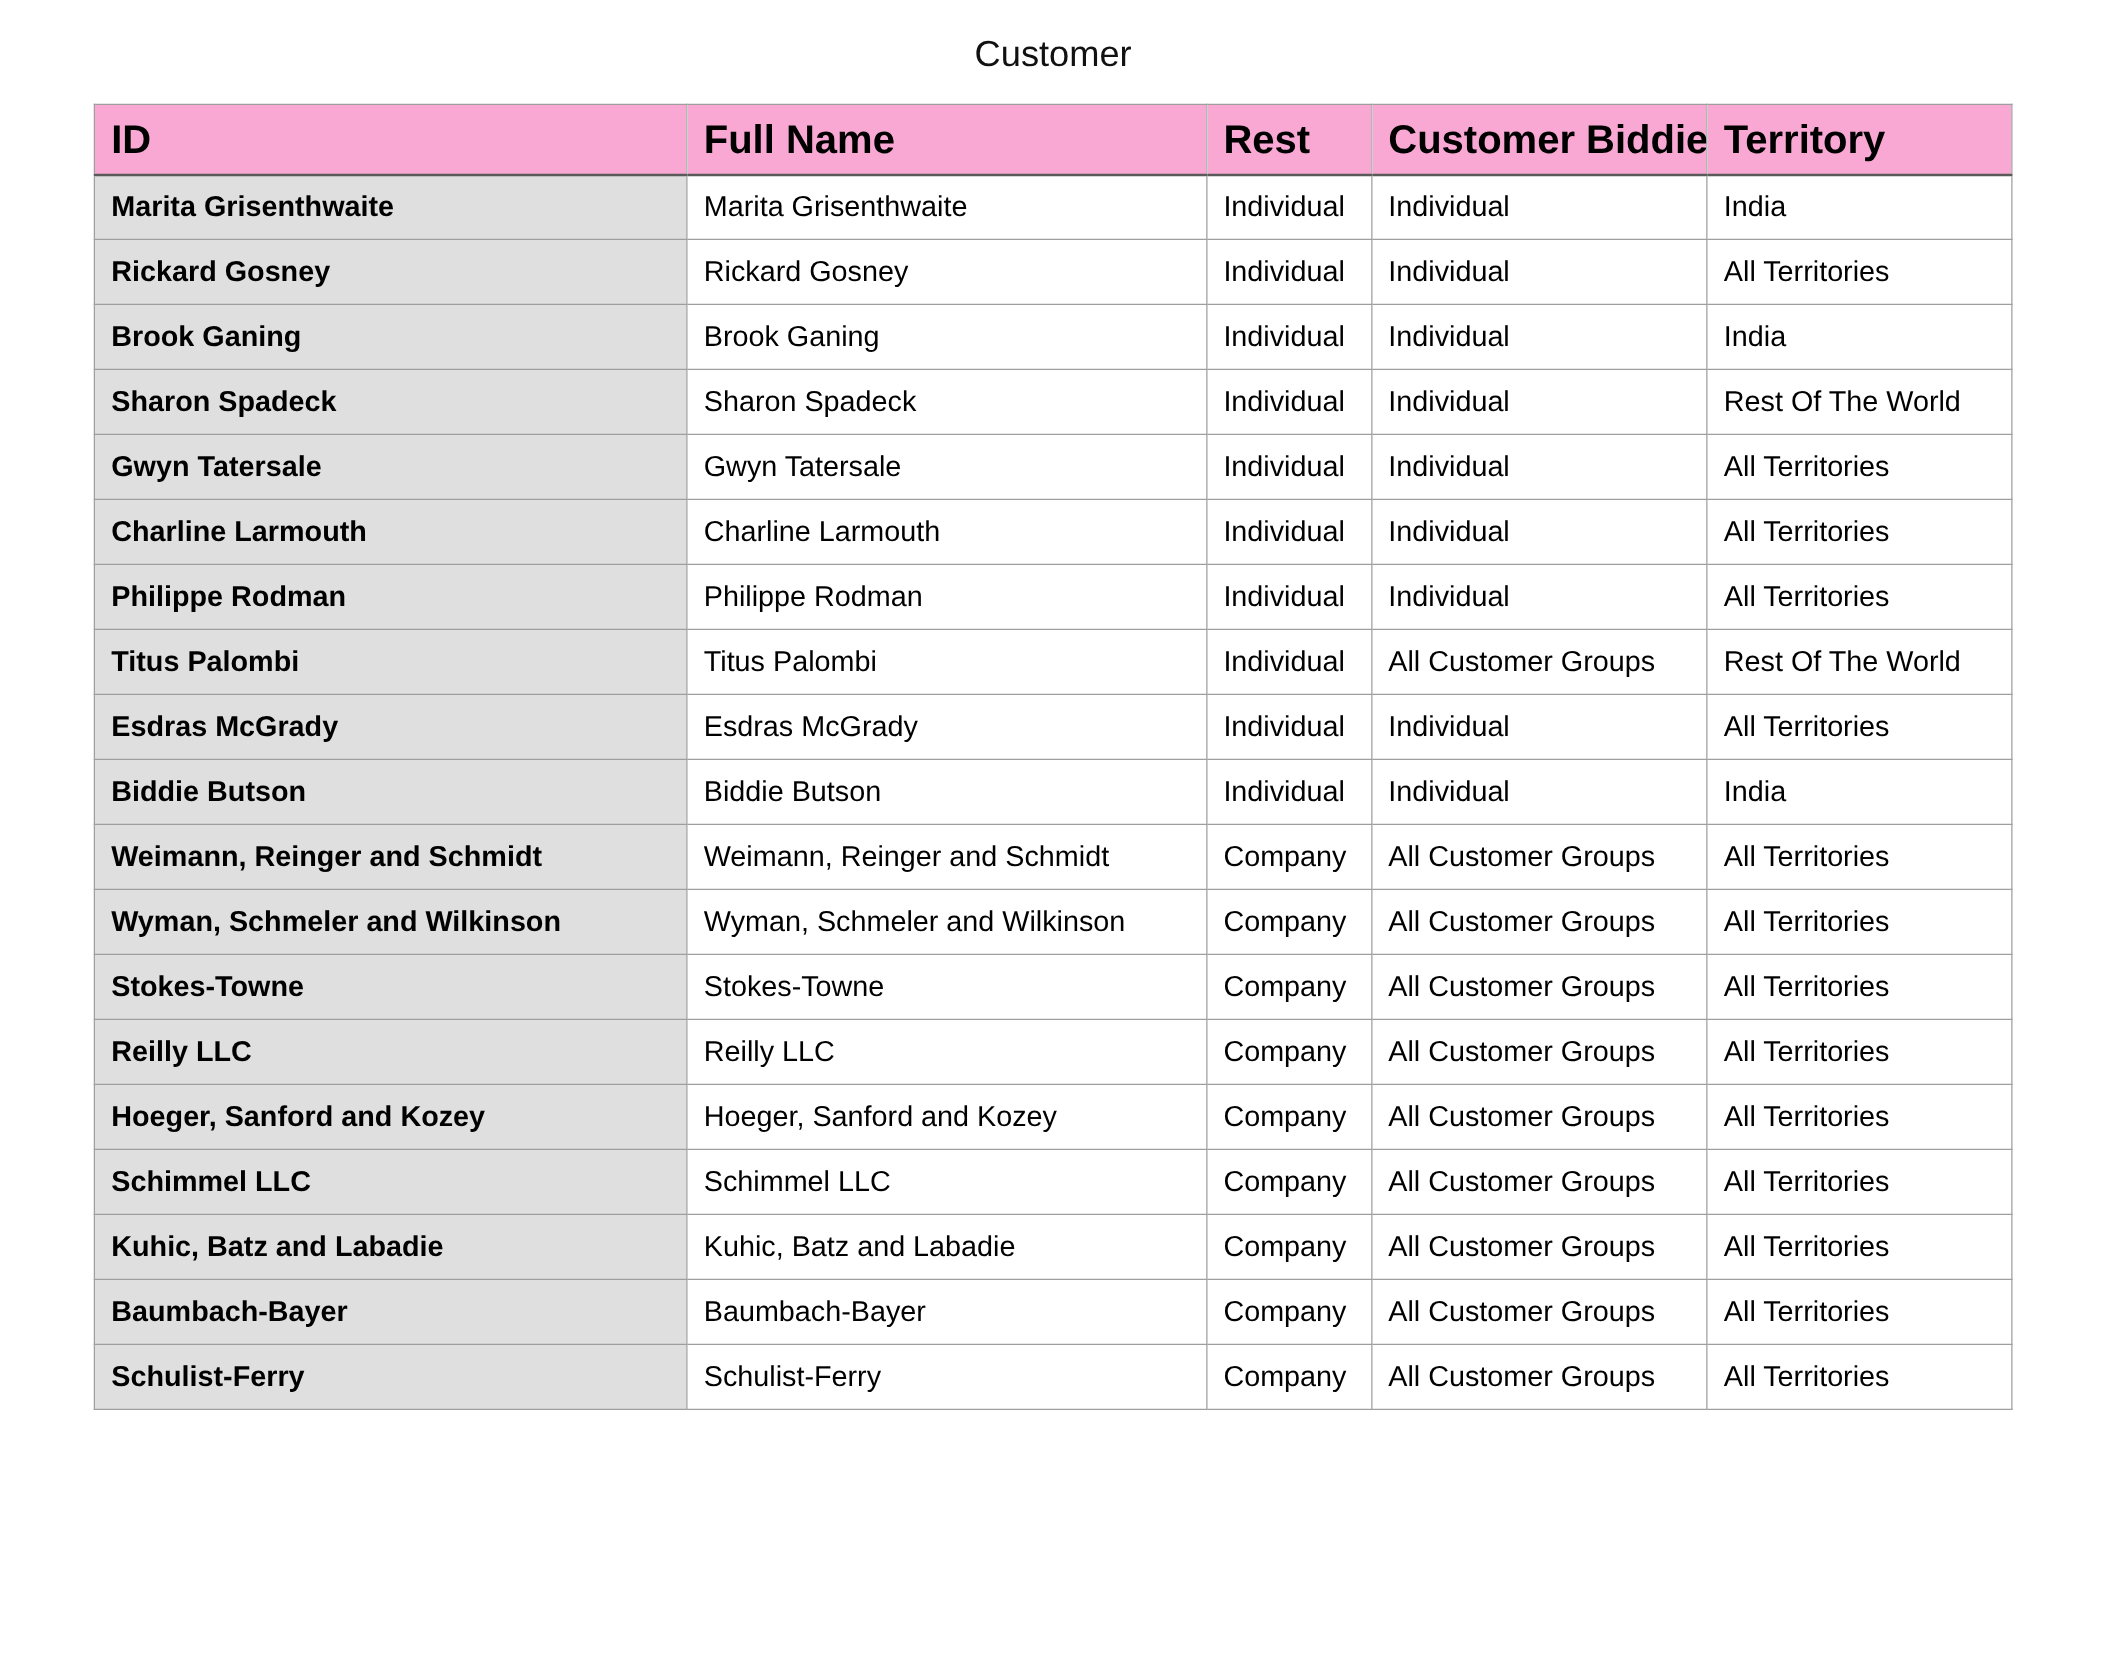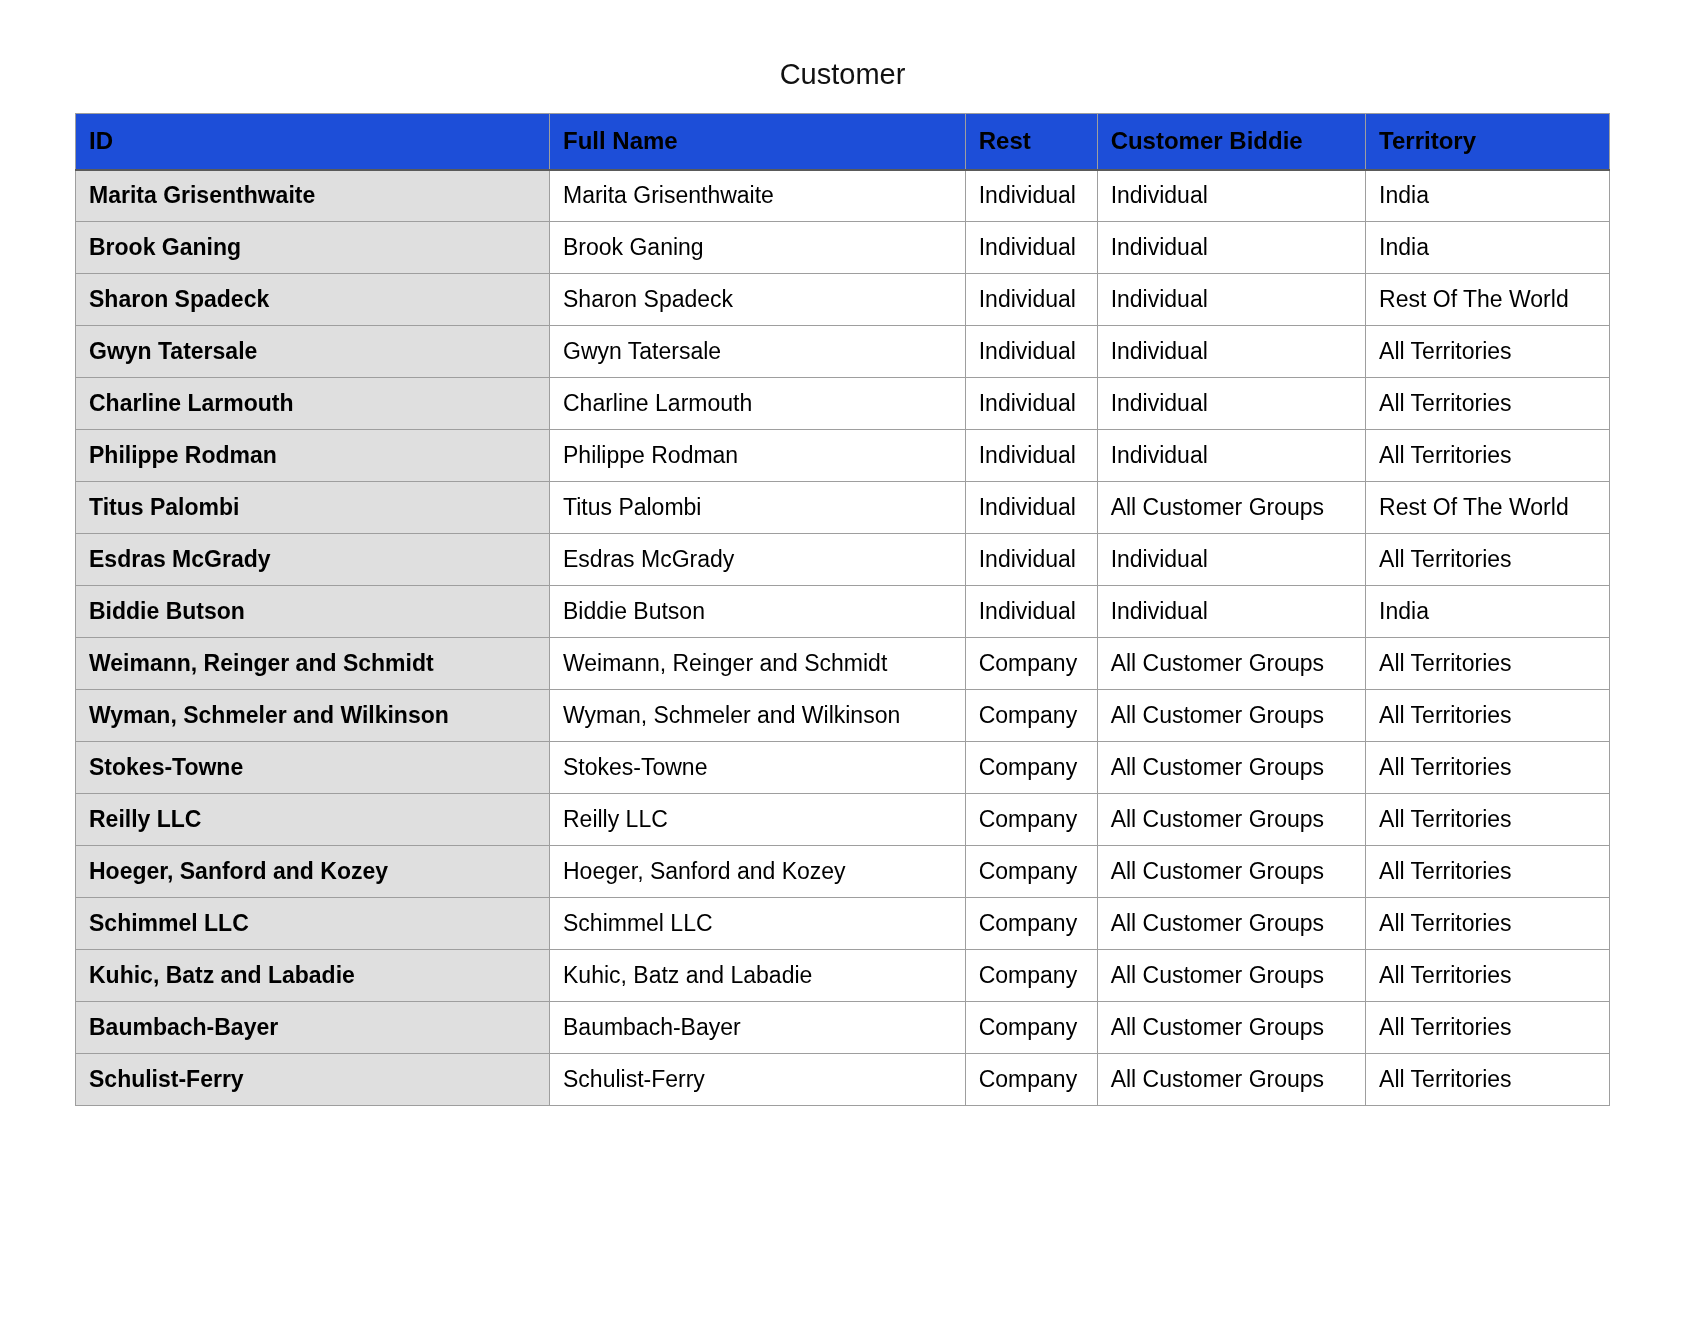--- a/index.html
+++ b/index.html
@@ -9,21 +9,21 @@
     height: 1326px;
     font-family: "Liberation Sans", sans-serif;
     color: #000000;
     overflow: hidden;
   }
   .content {
     width: 1535px;
     margin-left: 75px;
   }
   .page-title {
-    padding-top: 58px;
+    padding-top: 28px;
     padding-bottom: 22px;
     text-align: center;
     font-size: 29px;
     font-weight: 400;
     color: #111111;
   }
   table.customer-table {
     width: 100%;
     border-collapse: collapse;
     table-layout: fixed;
@@ -37,23 +37,23 @@
   th, td {
     border: 1px solid #9e9e9e;
     padding: 0 13px;
     text-align: left;
     vertical-align: middle;
     white-space: nowrap;
     overflow: hidden;
   }
   th {
     height: 56px;
-    background: #1d4ed8;
+    background: #f9a8d4;
     font-weight: 700;
-    font-size: 24px;
+    font-size: 32px;
     border-bottom: 2px solid #5a5a5a;
   }
   td { height: 52px; background: #ffffff; }
   td.id-cell {
     background: #dfdfdf;
     font-weight: 700;
   }
 </style>
 </head>
 <body>
@@ -80,20 +80,27 @@
     </thead>
     <tbody>
         <tr>
           <td class="id-cell">Marita Grisenthwaite</td>
           <td>Marita Grisenthwaite</td>
           <td>Individual</td>
           <td>Individual</td>
           <td>India</td>
         </tr>
         <tr>
+          <td class="id-cell">Rickard Gosney</td>
+          <td>Rickard Gosney</td>
+          <td>Individual</td>
+          <td>Individual</td>
+          <td>All Territories</td>
+        </tr>
+        <tr>
           <td class="id-cell">Brook Ganing</td>
           <td>Brook Ganing</td>
           <td>Individual</td>
           <td>Individual</td>
           <td>India</td>
         </tr>
         <tr>
           <td class="id-cell">Sharon Spadeck</td>
           <td>Sharon Spadeck</td>
           <td>Individual</td>

